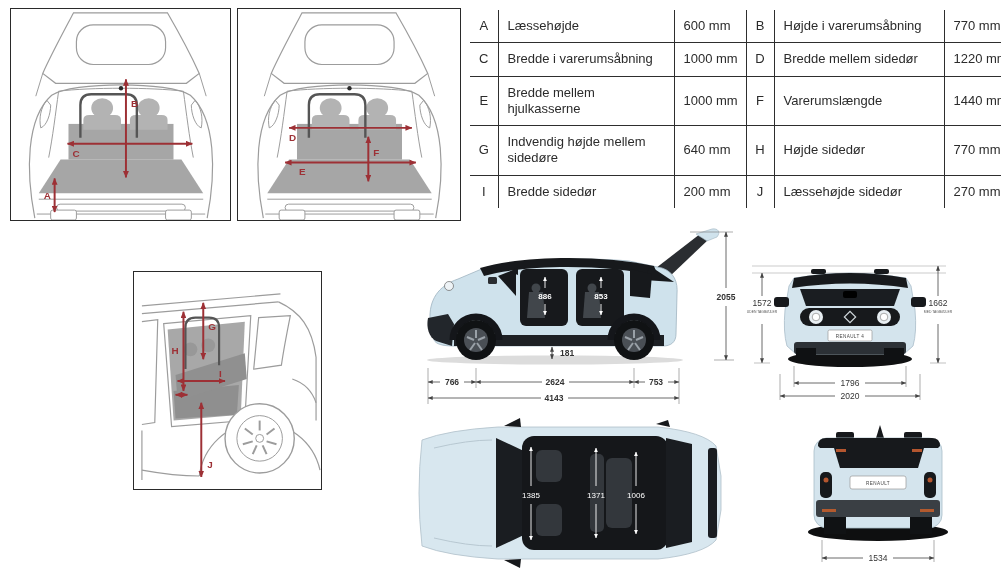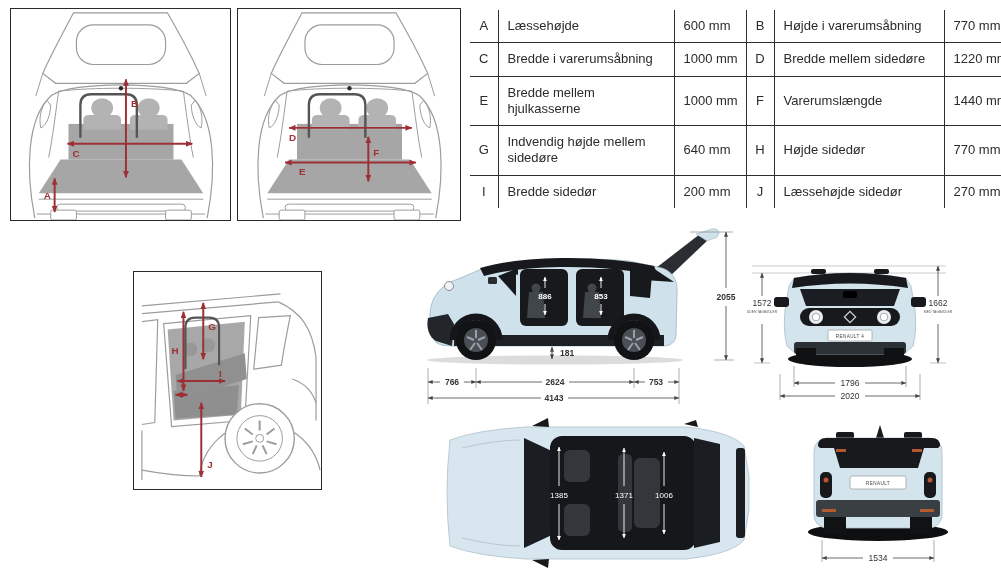--- a/index.html
+++ b/index.html
@@ -121,21 +121,21 @@
           <td class="val">600 mm</td>
       <td class="key">B</td>
           <td>Højde i varerumsåbning</td>
           <td class="val">770 mm</td>
     </tr>
     <tr>
       <td class="key">C</td>
           <td>Bredde i varerumsåbning</td>
           <td class="val">1000 mm</td>
       <td class="key">D</td>
-          <td>Bredde mellem sidedøre</td>
+          <td>Bredde mellem sidedør</td>
           <td class="val">1220 mm</td>
     </tr>
     <tr>
       <td class="key">E</td>
           <td>Bredde mellem hjulkasserne</td>
           <td class="val">1000 mm</td>
       <td class="key">F</td>
           <td>Varerumslængde</td>
           <td class="val">1440 mm</td>
     </tr>
@@ -295,21 +295,21 @@
         <line x1="302" y1="84" x2="302" y2="138" marker-end="url(#mk-e)"></line>
     </g>
     <text class="dimtxt" x="28" y="163" text-anchor="middle">766</text>
     <text class="dimtxt" x="131" y="163" text-anchor="middle">2624</text>
     <text class="dimtxt" x="232" y="163" text-anchor="middle">753</text>
     <text class="dimtxt" x="130" y="179" text-anchor="middle">4143</text>
     <text class="dimtxt" x="302" y="78" text-anchor="middle">2055</text>
   </svg>
 </div>
 
-<div class="abs" style="left:436px;top:414px;width:324px;height:158px;">
+<div class="abs" style="left:408px;top:414px;width:324px;height:158px;">
   <svg width="324" height="158" viewBox="0 0 324 158">
     <path d="M14,26 Q8,79 14,132 Q40,142 90,145 L250,145 Q296,140 308,126 L313,96 L313,62 L308,32 Q296,18 250,13 L90,13 Q40,16 14,26 Z" fill="#d8e7ef" stroke="#aebfc9" stroke-width="0.8"></path>
     <path d="M26,34 Q60,26 84,26 M26,124 Q60,132 84,132" fill="none" stroke="#aebfc9" stroke-width="0.8"></path>
     <path d="M96,12 L112,4 L113,13 Z" fill="#17191c"></path>
     <path d="M96,146 L112,154 L113,145 Z" fill="#17191c"></path>
     <path d="M88,24 L118,38 L118,120 L88,134 Z" fill="#1a1d21"></path>
     <rect x="114" y="22" width="146" height="114" rx="12" fill="#15171a"></rect>
     <path d="M258,24 L284,30 L284,128 L258,134 Z" fill="#1a1d21"></path>
     <rect x="300" y="34" width="9" height="90" rx="3" fill="#1a1d21"></rect>
     <path d="M248,10 L260,6 L262,13 Z" fill="#17191c"></path>

